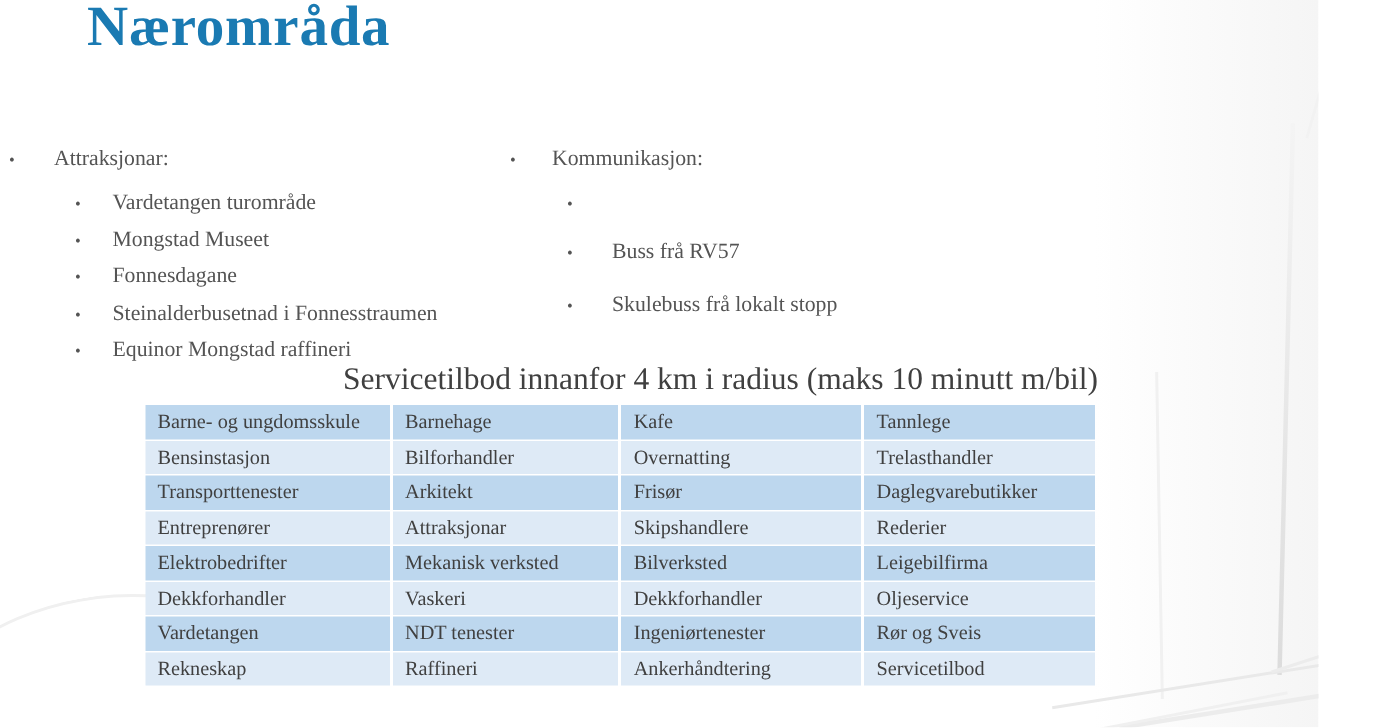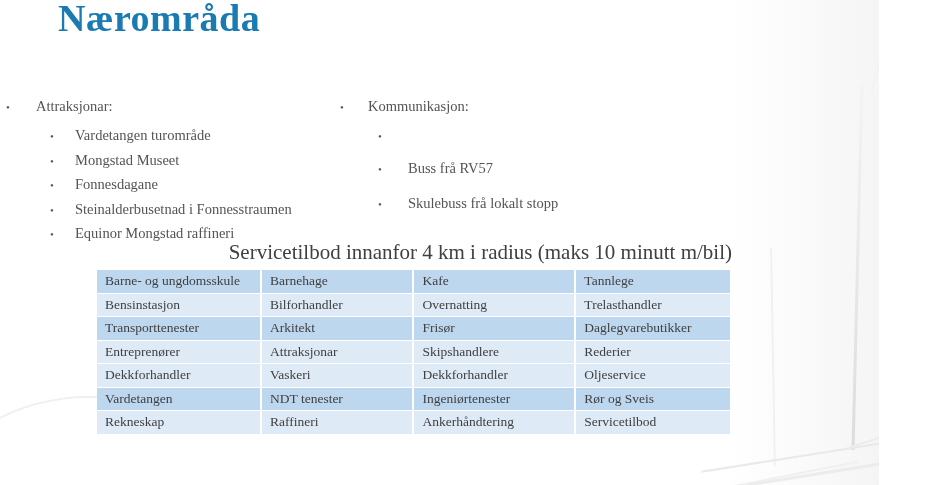--- a/index.html
+++ b/index.html
@@ -155,20 +155,26 @@
           <td>Arkitekt</td>
           <td>Frisør</td>
           <td>Daglegvarebutikker</td>
         </tr>
         <tr class="light">
           <td>Entreprenører</td>
           <td>Attraksjonar</td>
           <td>Skipshandlere</td>
           <td>Rederier</td>
         </tr>
+        <tr class="dark">
+          <td>Elektrobedrifter</td>
+          <td>Mekanisk verksted</td>
+          <td>Bilverksted</td>
+          <td>Leigebilfirma</td>
+        </tr>
         <tr class="light">
           <td>Dekkforhandler</td>
           <td>Vaskeri</td>
           <td>Dekkforhandler</td>
           <td>Oljeservice</td>
         </tr>
         <tr class="dark">
           <td>Vardetangen</td>
           <td>NDT tenester</td>
           <td>Ingeniørtenester</td>

